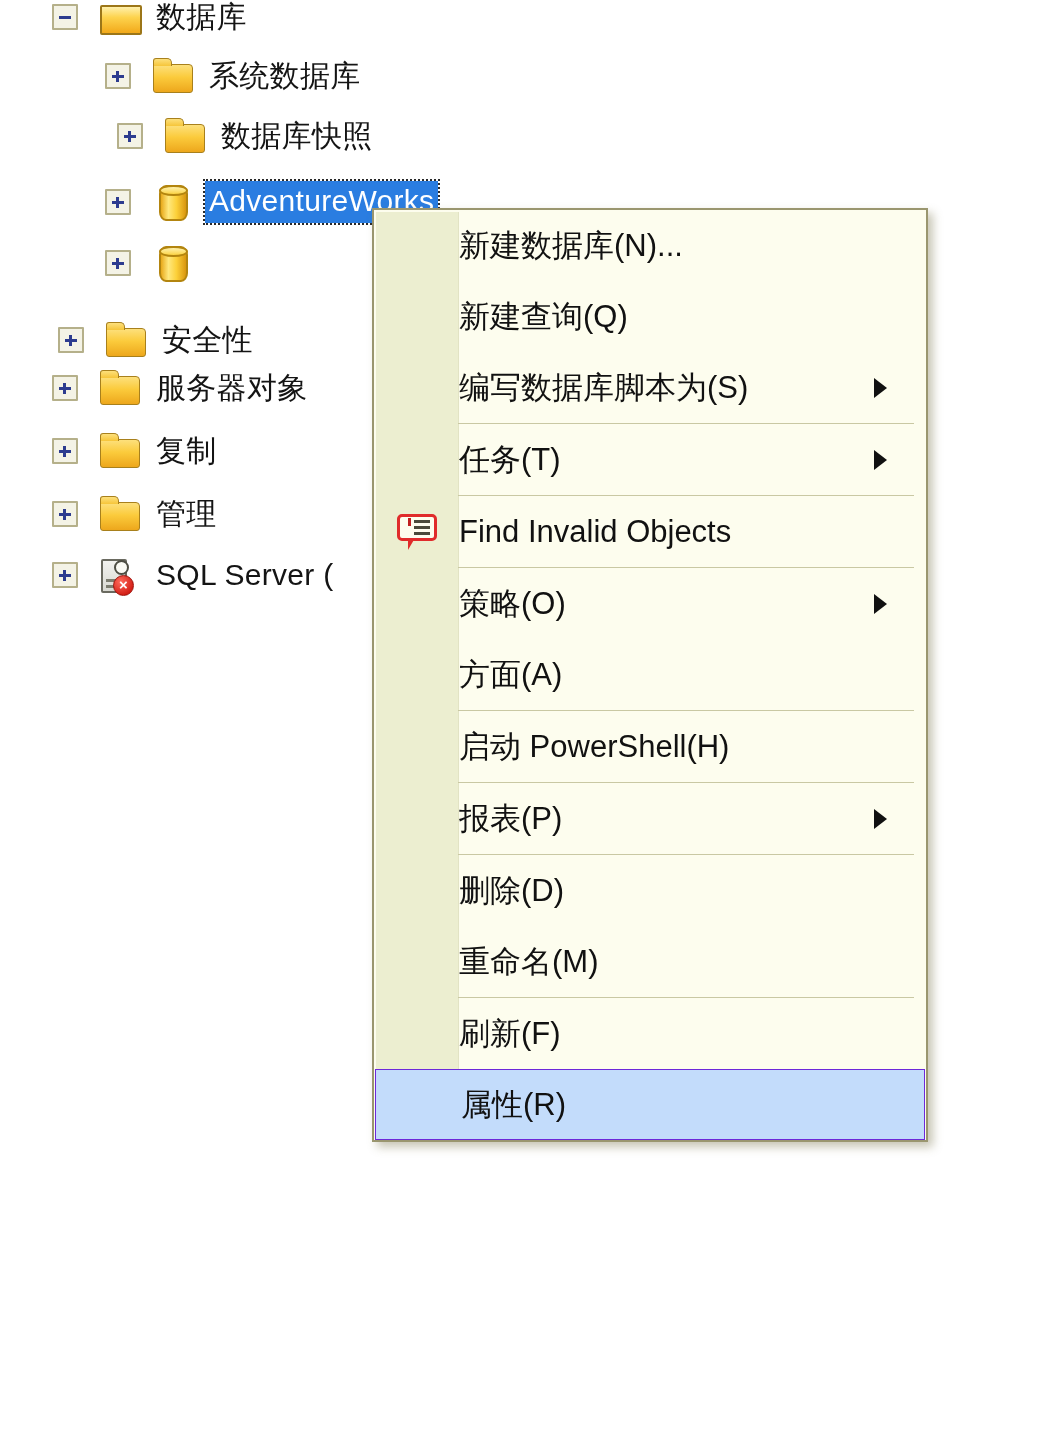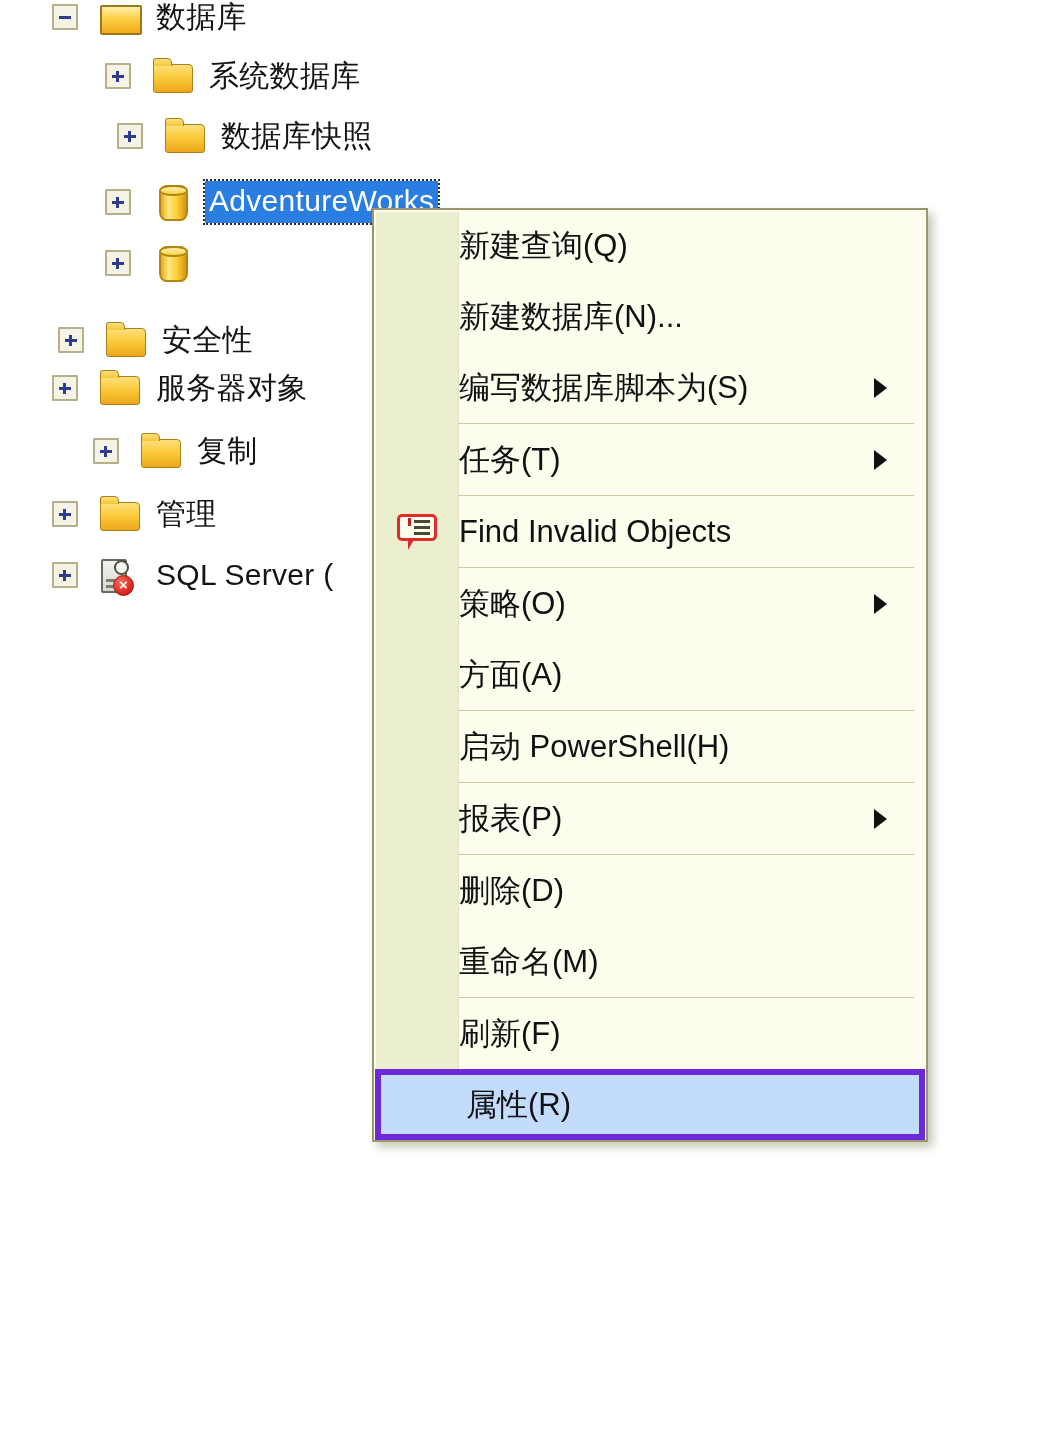--- a/index.html
+++ b/index.html
@@ -251,21 +251,21 @@
   }
   .mi-arrow .tri {
     width: 0;
     height: 0;
     border-left: 13px solid #111111;
     border-top: 10px solid transparent;
     border-bottom: 10px solid transparent;
   }
   .mi.hl {
     background: #c3dcfb;
-    border: 6px solid #6d28d9;
+    border: 1px solid #6d28d9;
     margin: 0 1px;
   }
   .sep {
     position: relative;
     z-index: 2;
     height: 1px;
     margin-left: 84px;
     margin-right: 12px;
     background: #c9c8a3;
   }
@@ -358,21 +358,21 @@
       </div>
       <span class="tree-label">安全性</span>
     </div>
     <div class="tree-row" style="left: 52px; top: 365px;">
       <div class="expander plus"></div>
       <div class="ico">
         <div class="folder-closed"></div>
       </div>
       <span class="tree-label">服务器对象</span>
     </div>
-    <div class="tree-row" style="left: 52px; top: 428px; margin-left: 41px;">
+    <div class="tree-row" style="left: 52px; top: 428px;">
       <div class="expander plus"></div>
       <div class="ico">
         <div class="folder-closed"></div>
       </div>
       <span class="tree-label">复制</span>
     </div>
     <div class="tree-row" style="left: 52px; top: 491px;">
       <div class="expander plus"></div>
       <div class="ico">
         <div class="folder-closed"></div>
@@ -393,26 +393,26 @@
       </div>
       <span class="tree-label">SQL Server (</span>
     </div>
   </div>
 
 <div id="ctxmenu">
   <div id="ctxgutter"></div>
   <div id="ctxitems">
       <div class="mi">
         <div class="mi-icon"></div>
+        <span class="mi-label">新建数据库(N)...</span>
+        <div class="mi-arrow"></div>
+      </div>
+      <div class="mi">
+        <div class="mi-icon"></div>
         <span class="mi-label">新建查询(Q)</span>
-        <div class="mi-arrow"></div>
-      </div>
-      <div class="mi">
-        <div class="mi-icon"></div>
-        <span class="mi-label">新建数据库(N)...</span>
         <div class="mi-arrow"></div>
       </div>
       <div class="mi">
         <div class="mi-icon"></div>
         <span class="mi-label">编写数据库脚本为(S)</span>
         <div class="mi-arrow">
           <span class="tri"></span>
         </div>
       </div>
       <div class="sep"></div>

